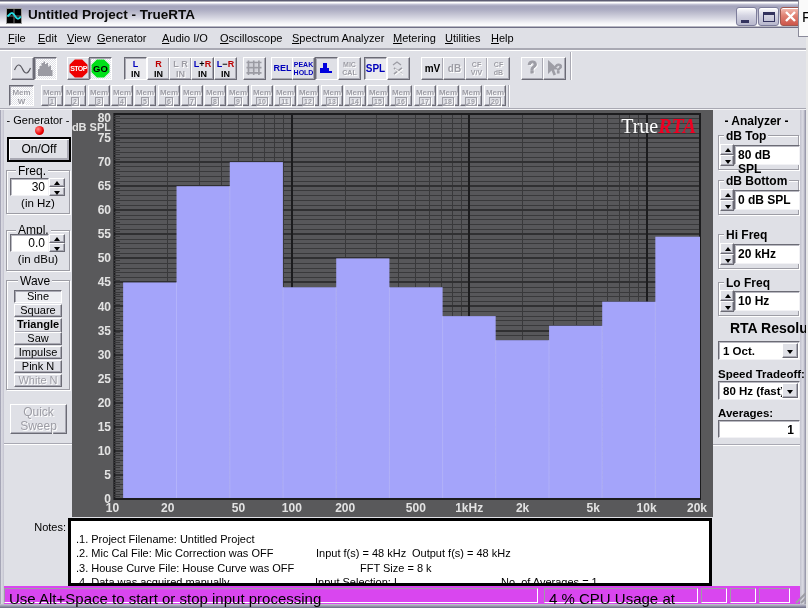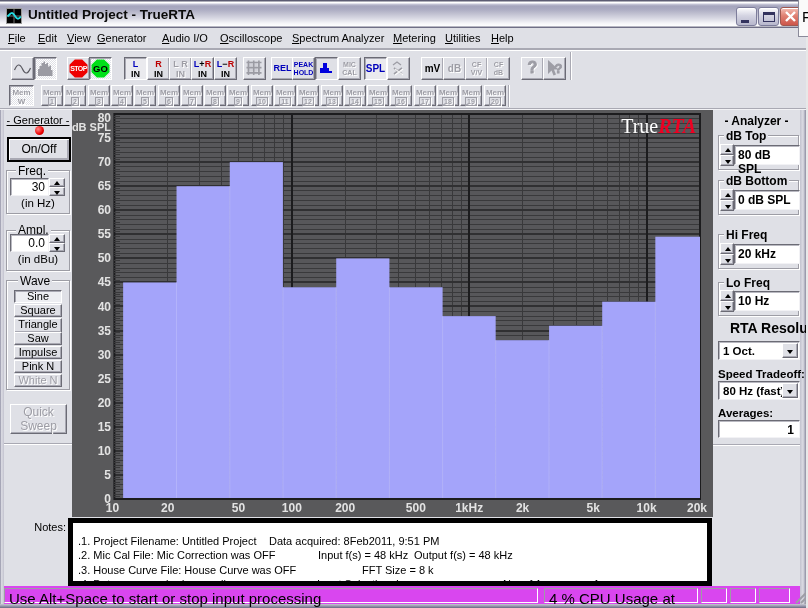--- a/index.html
+++ b/index.html
@@ -47,21 +47,21 @@
 .gbox { position:absolute; border:1px solid #9d9da5; box-shadow:1px 1px 0 #ffffff, inset 1px 1px 0 #ffffff; }
 .glab { position:absolute; background:#dfe0e6; padding:0 2px; font-size:12px; }
 .edit { position:absolute; background:#ffffff; border:1px solid; border-color:#6b6b75 #f2f2f5 #f2f2f5 #6b6b75; box-shadow:inset 1px 1px 0 #b9b9c1; font-size:12px; }
 .btn { position:absolute; background:#dfe0e6; border:1px solid; border-color:#ffffff #6b6b75 #6b6b75 #ffffff; box-shadow:inset -1px -1px 0 #a9a9b3; text-align:center; font-size:12px; }
 .btn.pressed { border-color:#6b6b75 #ffffff #ffffff #6b6b75; box-shadow:inset 1px 1px 0 #a9a9b3; background:#edeef2; }
 .spin { position:absolute; background:#dfe0e6; border:1px solid; border-color:#ffffff #6b6b75 #6b6b75 #ffffff; box-shadow:inset -1px -1px 0 #a9a9b3; }
 .tu { position:absolute; width:0; height:0; border-left:3px solid transparent; border-right:3px solid transparent; border-bottom:4px solid #000; }
 .td { position:absolute; width:0; height:0; border-left:3px solid transparent; border-right:3px solid transparent; border-top:4px solid #000; }
 
 #notes { position:absolute; left:4px; top:518px; width:796px; height:68px; background:#dfe0e6; }
-#notesbox { position:absolute; left:64px; top:0px; width:644px; height:68px; background:#ffffff; border:5px solid #000000; font-size:11px; color:#000; }
+#notesbox { position:absolute; left:64px; top:0px; width:644px; height:68px; background:#ffffff; border:3px solid #000000; font-size:11px; color:#000; }
 .nl { position:absolute; left:5px; white-space:pre; }
 #statusbar { position:absolute; left:4px; top:586px; width:796px; height:18px; background:#d946ef; font-size:15px; }
 .spanel { position:absolute; top:2px; height:15px; border:1px solid; border-color:#9d9da5 #ffffff #ffffff #9d9da5; padding:1px 4px; }
 </style>
 </head>
 <body>
 <div id="win">
 <div class="frameL"></div>
     <div class="frameR"></div>
     <div class="frameB"></div>
@@ -167,21 +167,21 @@
 <div class="mem" style="left:414px;">Mem<br><span class="nb">17</span></div>
 <div class="mem" style="left:437px;">Mem<br><span class="nb">18</span></div>
 <div class="mem" style="left:460px;">Mem<br><span class="nb">19</span></div>
 <div class="mem" style="left:484px;">Mem<br><span class="nb">20</span></div>
 </div>
 <div class="abs" style="left:570px;top:52px;width:0;height:28px;border-left:1px solid #a9a9b3;border-right:1px solid #fff;"></div>
 <div class="abs" style="left:508px;top:85px;width:0;height:22px;border-left:1px solid #a9a9b3;border-right:1px solid #fff;"></div>
 <div class="abs" style="left:0px;top:108px;width:806px;height:0;border-top:1px solid #a9a9b3;border-bottom:1px solid #f2f2f5;"></div>
 <div class="abs" style="left:72px;top:110px;width:641px;height:2px;background:#59595b;"></div>
 <div id="lpanel">
-<div class="abs" style="left:0;top:4px;width:68px;text-align:center;font-size:11px;text-decoration:underline;">- Generator -</div>
+<div class="abs" style="left:0;top:4px;width:68px;text-align:center;font-size:11px;">- Generator -</div>
 <div class="abs" style="left:31px;top:16px;width:9px;height:9px;border-radius:50%;background:radial-gradient(circle at 35% 35%, #ff8888, #ee0000 60%, #990000);"></div>
 <div class="btn" style="left:3px;top:27px;width:64px;height:25px;border:2px solid #000;line-height:21px;background:#dfe0e6;box-shadow:inset 1px 1px 0 #fff, inset -2px -2px 0 #a9a9b3;">On/Off</div>
 <div class="gbox" style="left:2px;top:60px;width:64px;height:44px;"></div>
 <div class="glab" style="left:12px;top:54px;">Freq.</div>
 <div class="edit" style="left:6px;top:68px;width:39px;height:18px;text-align:right;padding:1px 3px 0 0;">30</div>
 <div class="spin" style="left:45px;top:68px;width:16px;height:9px;">
         <i class="tu" style="left:4px;top:2px;"></i>
       </div>
 <div class="spin" style="left:45px;top:77px;width:16px;height:9px;">
         <i class="td" style="left:4px;top:3px;"></i>
@@ -194,21 +194,21 @@
         <i class="tu" style="left:4px;top:2px;"></i>
       </div>
 <div class="spin" style="left:45px;top:133px;width:16px;height:9px;">
         <i class="td" style="left:4px;top:3px;"></i>
       </div>
 <div class="abs" style="left:0;top:143px;width:68px;text-align:center;">(in dBu)</div>
 <div class="gbox" style="left:2px;top:170px;width:64px;height:110px;"></div>
 <div class="glab" style="left:14px;top:164px;">Wave</div>
 <div class="btn pressed" style="left:10px;top:180px;width:48px;height:13px;font-size:11px;line-height:11px;">Sine</div>
 <div class="btn" style="left:10px;top:194px;width:48px;height:13px;font-size:11px;line-height:11px;">Square</div>
-<div class="btn" style="left:10px;top:208px;width:48px;height:15px;font-size:11px;line-height:11px;">Triangle</div>
+<div class="btn" style="left:10px;top:208px;width:48px;height:15px;font-size:11px;line-height:11px;font-weight:bold;">Triangle</div>
 <div class="btn" style="left:10px;top:222px;width:48px;height:13px;font-size:11px;line-height:11px;">Saw</div>
 <div class="btn" style="left:10px;top:236px;width:48px;height:13px;font-size:11px;line-height:11px;">Impulse</div>
 <div class="btn" style="left:10px;top:250px;width:48px;height:13px;font-size:11px;line-height:11px;">Pink N</div>
 <div class="btn dis" style="left:10px;top:264px;width:48px;height:13px;font-size:11px;line-height:11px;">White N</div>
 <div class="btn dis" style="left:6px;top:294px;width:57px;height:30px;font-size:12px;line-height:14px;">Quick<br>Sweep</div>
 <div class="abs" style="left:0;top:333px;width:68px;height:0;border-top:1px solid #a9a9b3;border-bottom:1px solid #fff;"></div>
 </div>
 <div id="rpanel">
 <div class="abs" style="left:0;top:4px;width:87px;text-align:center;">- Analyzer -</div>
 <div class="gbox" style="left:5px;top:25px;width:81px;height:35px;"></div>
@@ -322,21 +322,20 @@
         <text x="521.2" y="400" text-anchor="middle">5k</text>
         <text x="574.6" y="400" text-anchor="middle">10k</text>
         <text x="625.0" y="400" text-anchor="middle">20k</text>
       </g>
 <text x="624" y="21" text-anchor="end" font-family="Liberation Serif" font-size="20"><tspan fill="#ffffff">True</tspan><tspan fill="#ee0022" font-weight="bold" font-style="italic">RTA</tspan></text>
 </svg>
 <div id="notes">
 <div class="abs" style="left:26px;top:3px;width:36px;text-align:right;font-size:11px;">Notes:</div>
 <div id="notesbox">
 <div class="nl" style="top:12px;">.1. Project Filename: Untitled Project</div>
-<div class="nl" style="left:196px;top:12px;">Data acquired: 8Feb2011, 9:51 PM</div>
 <div class="nl" style="top:26px;">.2. Mic Cal File: Mic Correction was OFF</div>
 <div class="nl" style="left:245px;top:26px;">Input f(s) = 48 kHz</div>
 <div class="nl" style="left:341px;top:26px;">Output f(s) = 48 kHz</div>
 <div class="nl" style="top:41px;">.3. House Curve File: House Curve was OFF</div>
 <div class="nl" style="left:289px;top:41px;">FFT Size = 8 k</div>
 <div class="nl" style="top:55px;">.4. Data was acquired manually</div>
 <div class="nl" style="left:244px;top:55px;">Input Selection: L</div>
 <div class="nl" style="left:390px;top:55px;padding-left:40px;">No. of Averages = 1</div>
 </div>
 </div>

